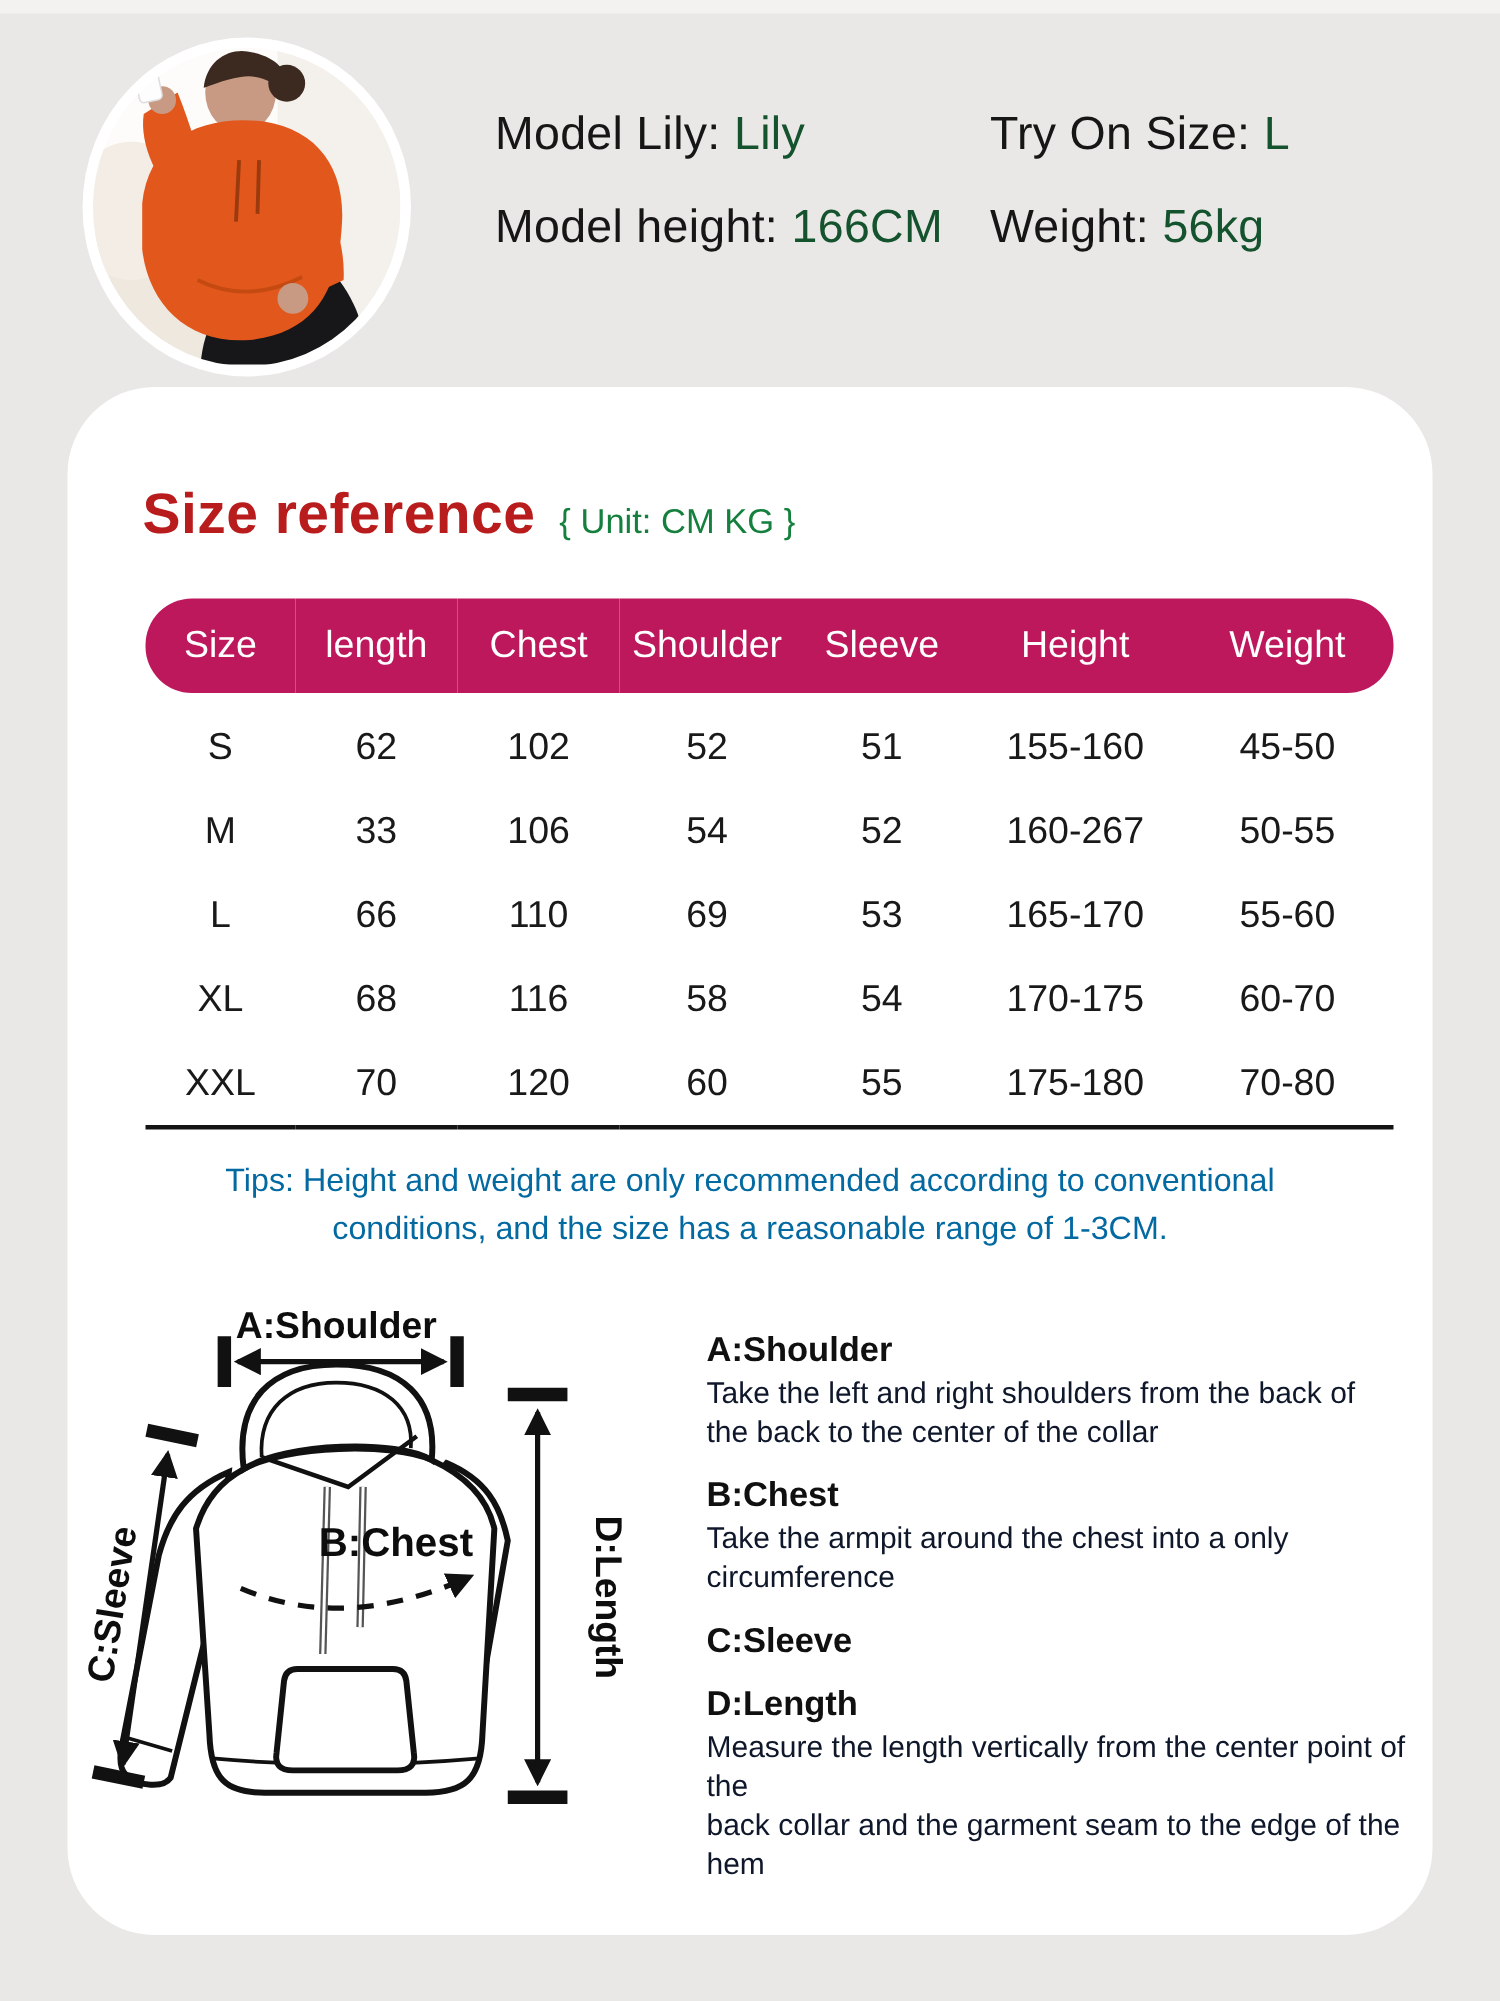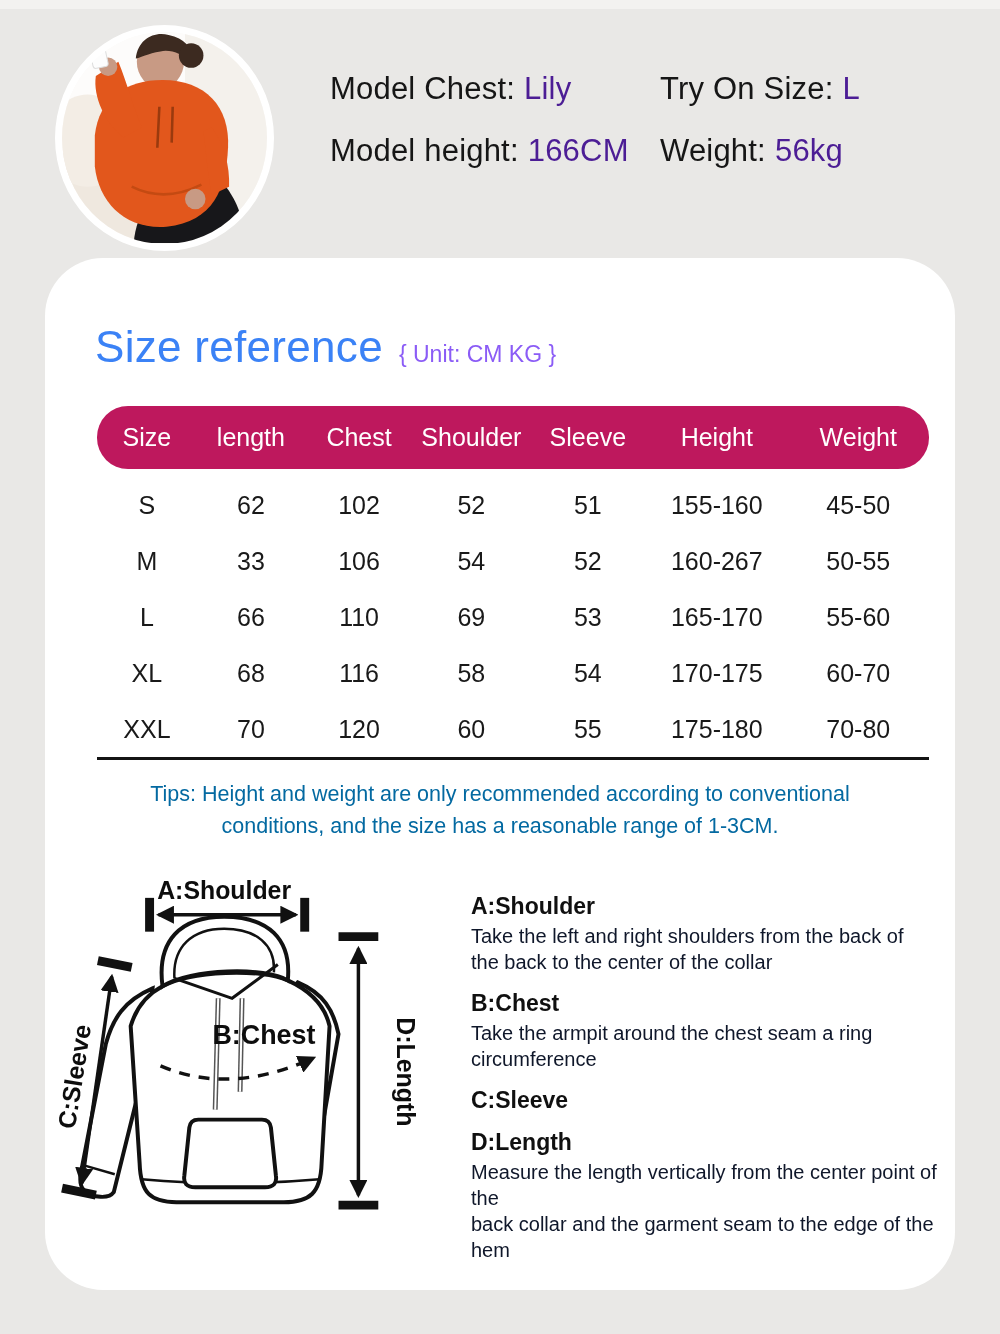--- a/index.html
+++ b/index.html
@@ -18,29 +18,29 @@
     width:205px;height:212px;border-radius:50%;
     border:7px solid #ffffff;overflow:hidden;background:#fbfaf8;
     flex:0 0 auto;
   }
   .photo-wrap svg{display:block;width:100%;height:100%;}
   .hero-cols{display:flex;flex:1;padding-top:46px;}
   .hero-col{display:flex;flex-direction:column;row-gap:26px;}
   .hero-col.first{margin-left:56px;min-width:330px;}
   .hero-col.second{}
   .hero-line{font-size:31px;font-weight:500;letter-spacing:.2px;white-space:nowrap;}
-  .hero-line .val{color:#4c1d95;margin-left:9px;}
+  .hero-line .val{color:#14532d;margin-left:9px;}
   
   .card{
     position:absolute;left:45px;top:258px;width:910px;height:1032px;
     background:#ffffff;border-radius:58px;
   }
   .card-head{display:flex;align-items:baseline;margin:64px 50px 0 50px;}
-  .card-title{font-size:44px;font-weight:normal;color:#3b82f6;margin:0;letter-spacing:.3px;}
-  .unit-note{font-size:23px;color:#8b5cf6;margin-left:16px;}
+  .card-title{font-size:38px;font-weight:bold;color:#b91c1c;margin:0;letter-spacing:.3px;}
+  .unit-note{font-size:23px;color:#15803d;margin-left:16px;}
   
   table.size-table{
     border-collapse:collapse;table-layout:fixed;
     margin:34px 26px 0 52px;width:832px;
     border-bottom:3px solid #141414;
   }
   table.size-table col.c1{width:12%;} table.size-table col.c2{width:13%;}
   table.size-table col.c3{width:13%;} table.size-table col.c4{width:14%;}
   table.size-table col.c5{width:14%;} table.size-table col.c6{width:17%;}
   table.size-table col.c7{width:17%;}
@@ -94,21 +94,21 @@
       <circle cx="45" cy="33" r="9" fill="#c89a84"></circle>
       <rect x="28" y="8" width="15" height="26" rx="3" fill="#fdfdfd" stroke="#ddd" stroke-width="1" transform="rotate(-12 35 21)"></rect>
       <path d="M95,72 L93,112 M108,72 L107,107" stroke="#9a3a0e" stroke-width="2.5" fill="none"></path>
       <path d="M68,150 Q100,166 136,148" stroke="#c44a12" stroke-width="2.5" fill="none"></path>
       <circle cx="130" cy="162" r="10" fill="#c89a84"></circle>
     </svg>
   </div>
   <div class="hero-cols">
     <div class="hero-col first">
       <div class="hero-line">
-        <span>Model Chest:</span><span class="val">Lily</span>
+        <span>Model Lily:</span><span class="val">Lily</span>
       </div>
       <div class="hero-line">
         <span>Model height:</span><span class="val">166CM</span>
       </div>
     </div>
     <div class="hero-col second">
       <div class="hero-line">
         <span>Try On Size:</span><span class="val">L</span>
       </div>
       <div class="hero-line">
@@ -246,21 +246,21 @@
     </div>
 
     <div class="guide">
       <div class="guide-item">
         <h3 class="guide-title">A:Shoulder</h3>
         <p class="guide-desc">Take the left and right shoulders from the back of
 the back to the center of the collar</p>
       </div>
       <div class="guide-item">
         <h3 class="guide-title">B:Chest</h3>
-        <p class="guide-desc">Take the armpit around the chest seam a ring circumference</p>
+        <p class="guide-desc">Take the armpit around the chest into a only circumference</p>
       </div>
       <div class="guide-item">
         <h3 class="guide-title">C:Sleeve</h3>
       </div>
       <div class="guide-item">
         <h3 class="guide-title">D:Length</h3>
         <p class="guide-desc">Measure the length vertically from the center point of the
 back collar and the garment seam to the edge of the hem</p>
       </div>
     </div>

